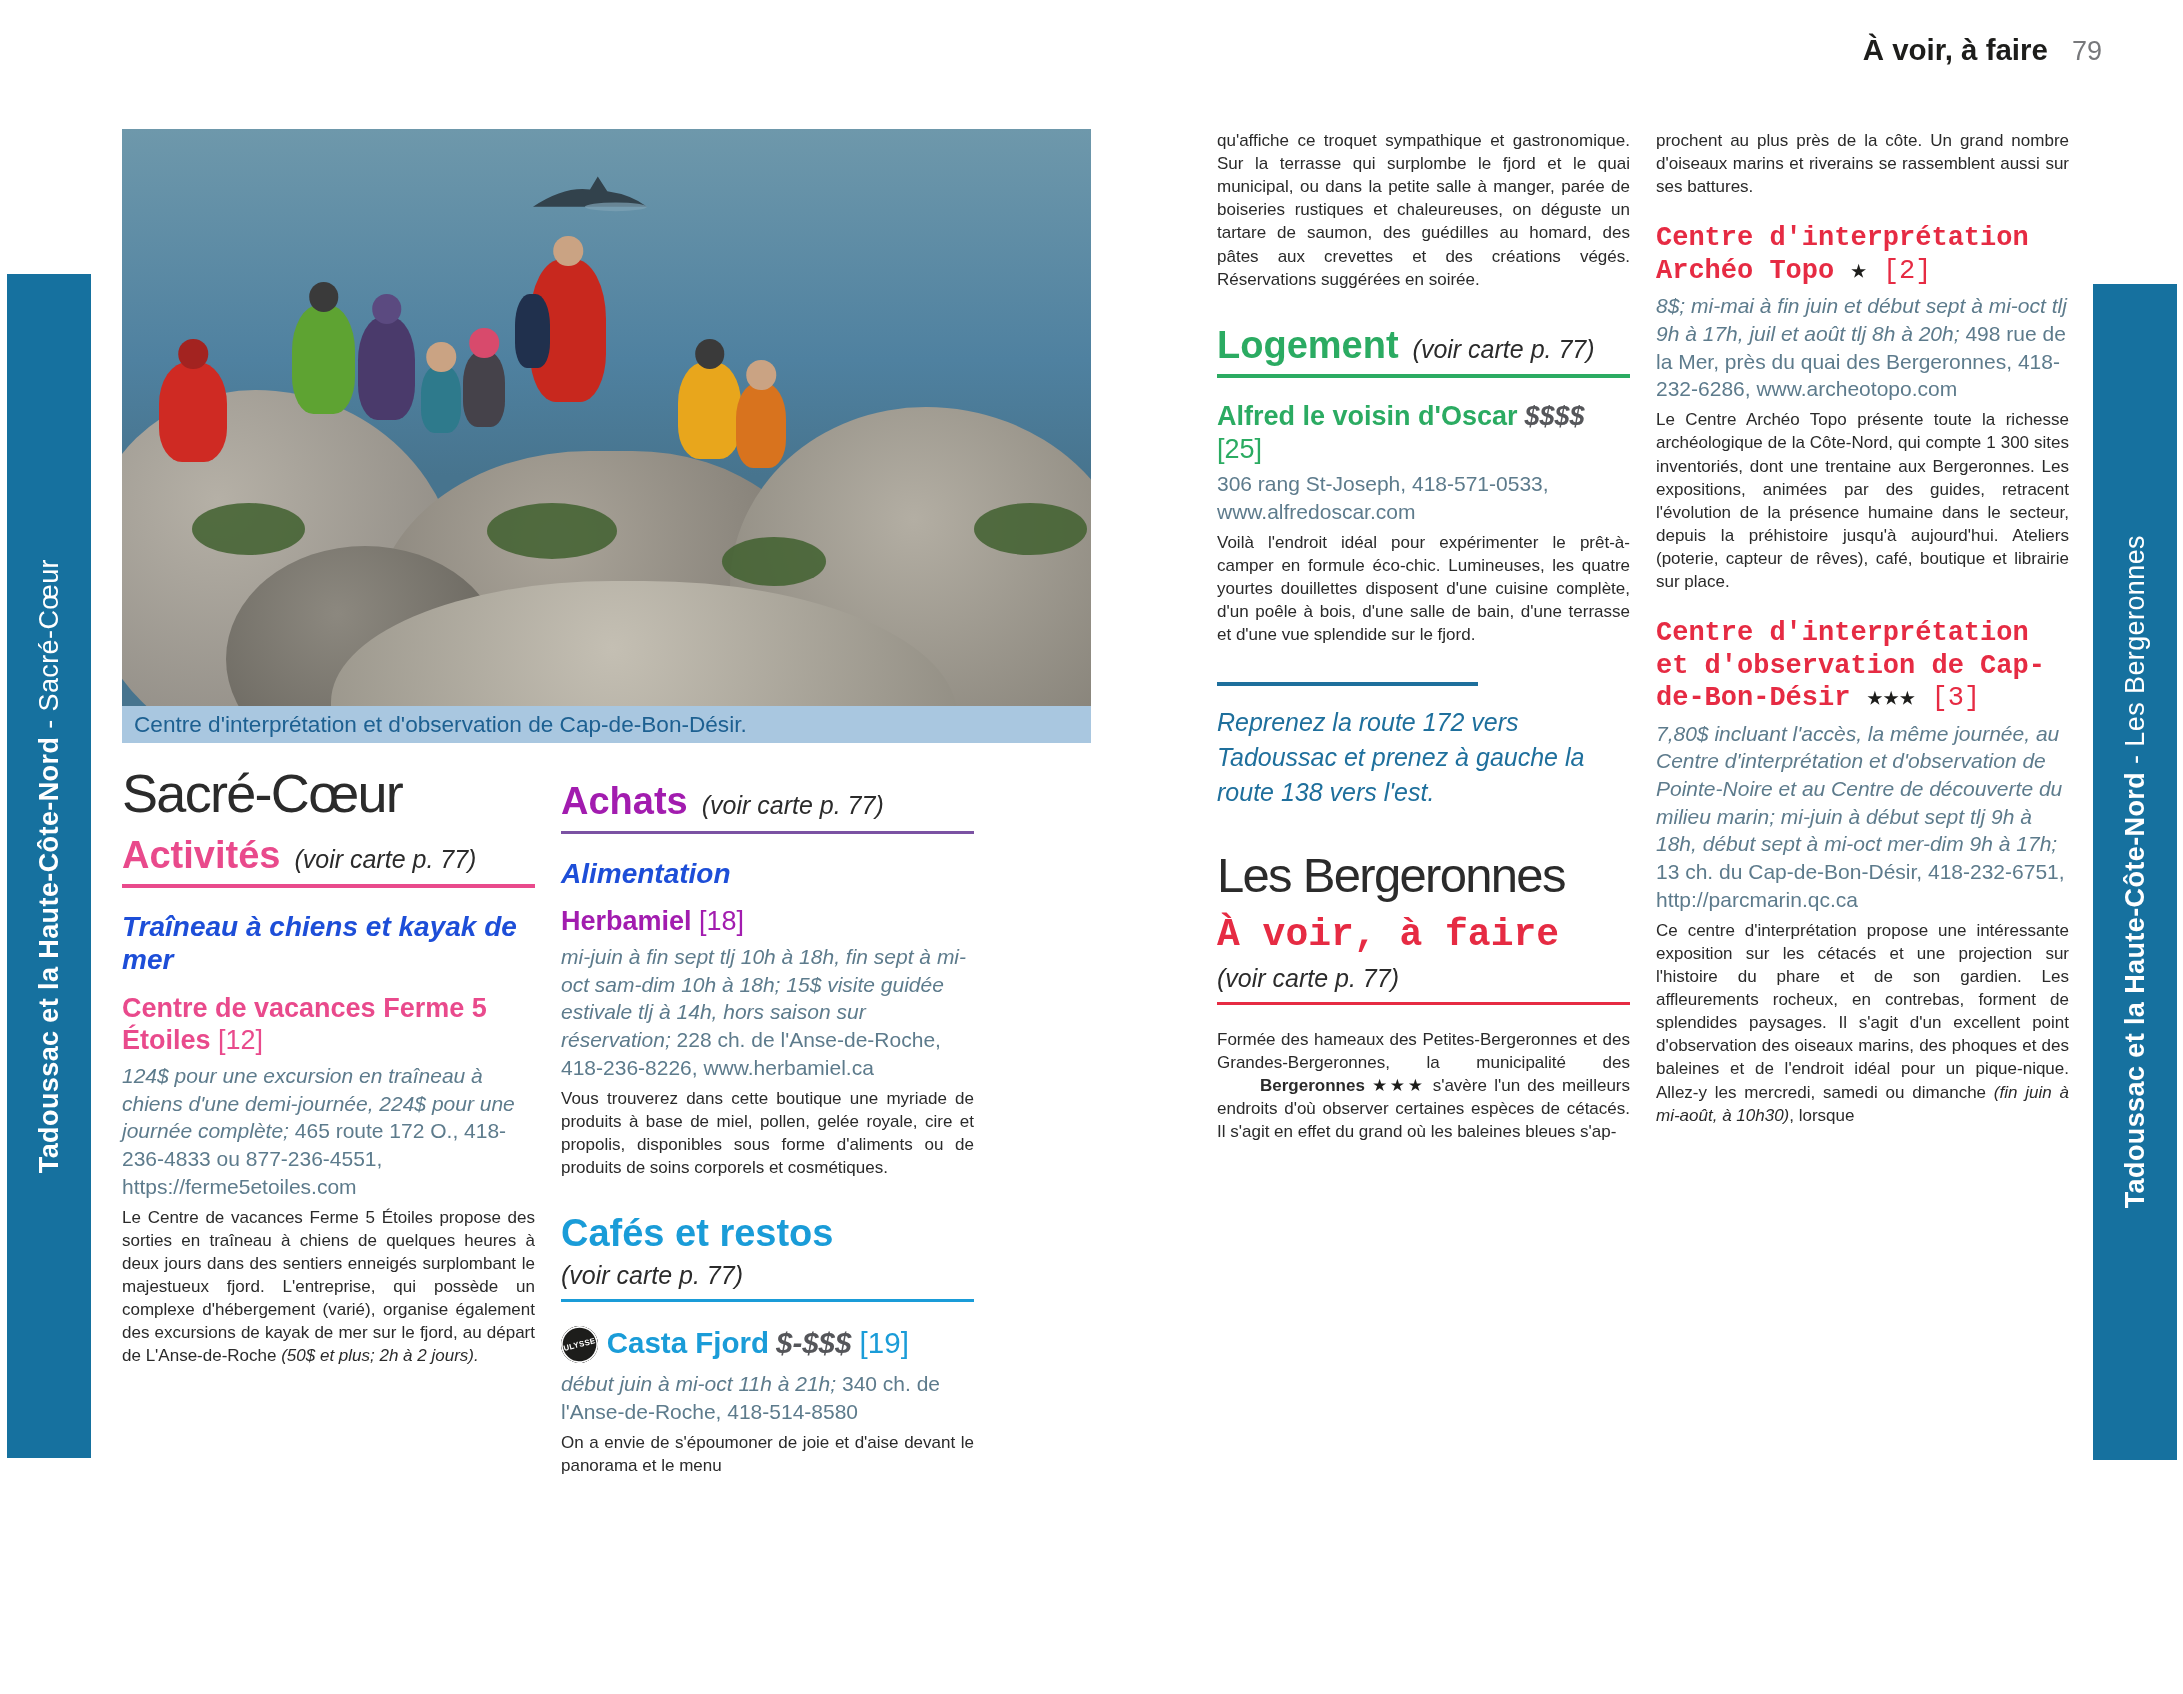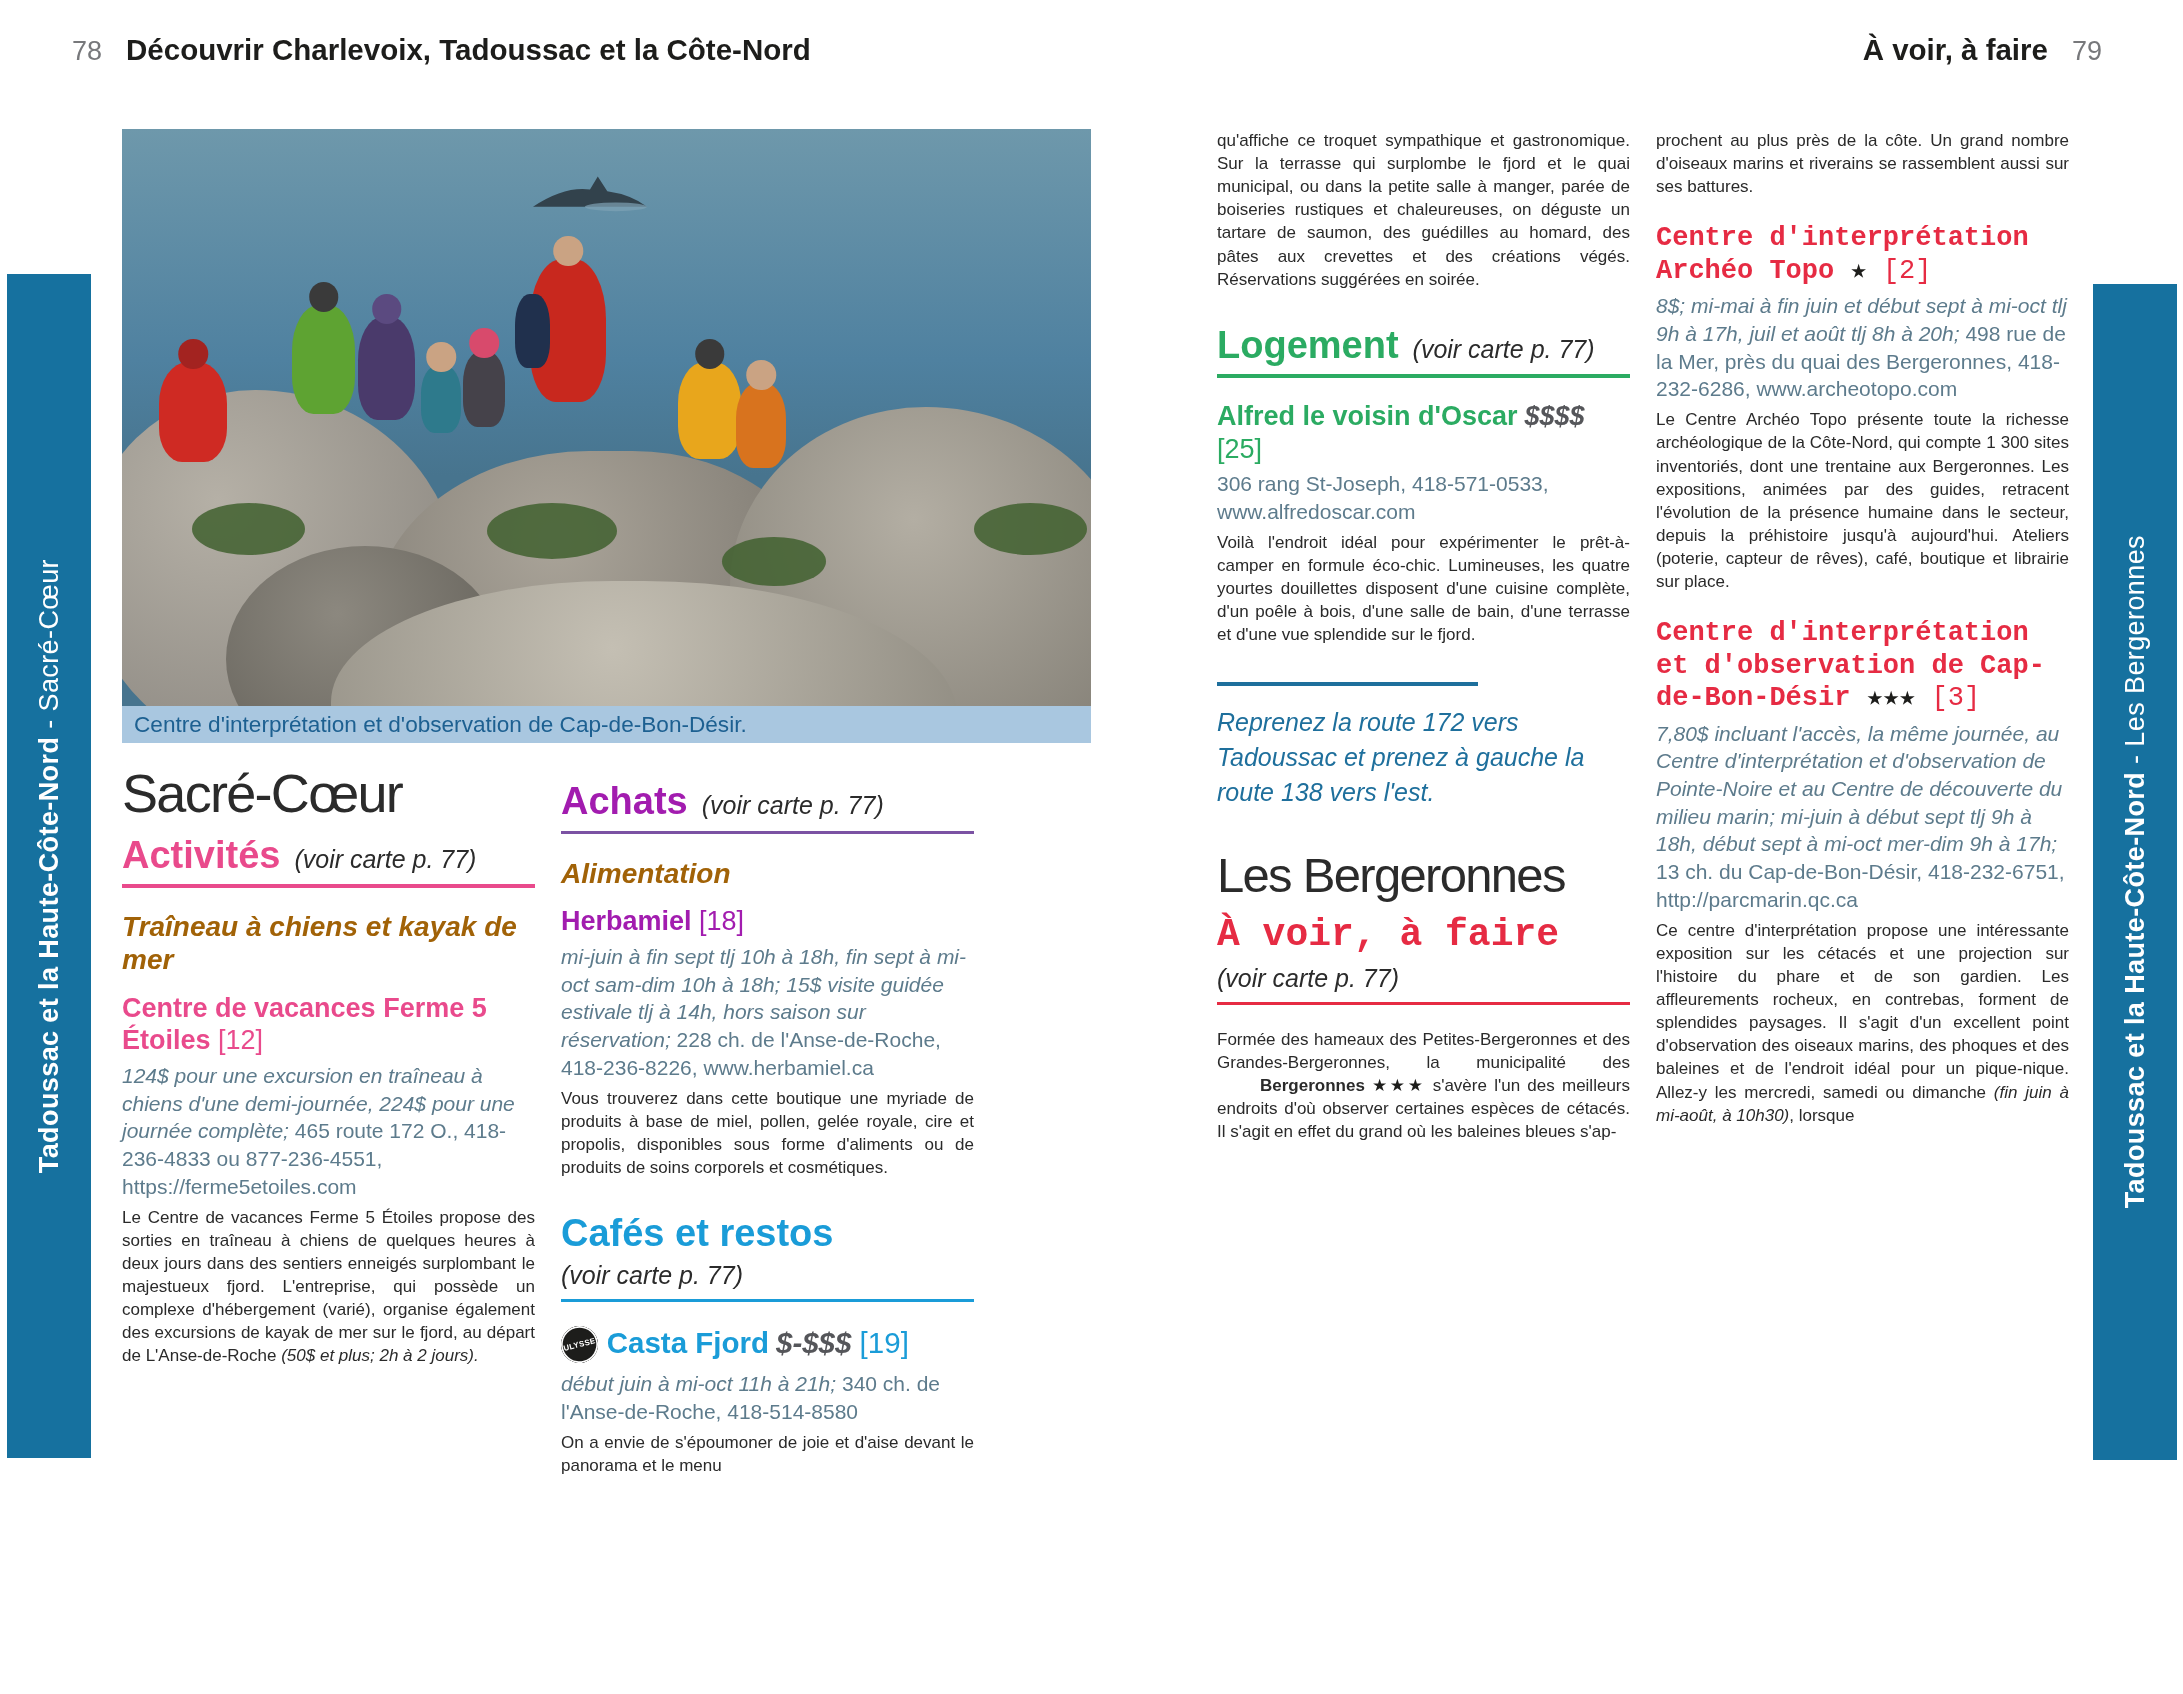--- a/index.html
+++ b/index.html
@@ -46,21 +46,21 @@
   .map-note { font-size:25px; font-style:italic; color:#2b2b2b; white-space:nowrap; }
   .rule { height:3.5px; margin-top:8.7px; }
   .mb-sec { margin-bottom:22.6px; }
 
   .pink   { color:#e94a8c; } .bg-pink   { background:#e94a8c; }
   .purple { color:#a21caf; } .bg-purple { background:#7b52a3; }
   .cyan   { color:#1a9cd8;margin-top:24px; } .bg-cyan   { background:#1a9cd8; }
   .green  { color:#2bab62; } .bg-green  { background:#2bab62; }
   .red    { color:#e62b43;font-family:Liberation Mono, monospace; } .bg-red    { background:#e62b43; }
 
-  .subhead { font-size:28px; font-weight:bold; font-style:italic; color:#a16207; line-height:1.18; margin-bottom:15.6px; }
+  .subhead { font-size:28px; font-weight:bold; font-style:italic; color:#1d4ed8; line-height:1.18; margin-bottom:15.6px; }
   .listing { font-size:27px; font-weight:bold; line-height:1.2; margin-bottom:5.2px; }
   .bracket { font-weight:normal; }
   .price { color:#55565a; font-style:italic; font-weight:bold; padding-left:7px; }
   .star-black { color:#1d1d1b; font-weight:normal; }
   .details { font-size:21px; color:#5d7b8c; line-height:1.32; margin-bottom:5.2px; }
   .details .it { font-style:italic; }
   .body { font-size:17px; color:#2a2a2a; line-height:1.36; text-align:justify; hyphens:auto; }
   .body .it { font-style:italic; }
   .body b { font-weight:bold;margin-left:43px; }
   .gap28 { margin-bottom:24px; } .gap40 { margin-bottom:35px; } .gap46 { margin-bottom:40px; }
@@ -71,23 +71,20 @@
   .badge { display:inline-flex; width:37px; height:37px; border-radius:50%; background:#1d1d1b; color:#fff;
            align-items:center; justify-content:center; font-size:7.8px; font-weight:bold; letter-spacing:0.4px;
            transform:rotate(-14deg); box-shadow:inset 0 0 0 1.7px #fff, inset 0 0 0 3.5px #1d1d1b; vertical-align:middle; margin-right:8.7px; }
   .casta-line { font-size:29.5px; font-weight:bold; line-height:1.2; margin-bottom:7px; }
 </style>
 </head>
 <body>
 
 <div class="stage">
 
-  <div class="pghead head-left">
-    <span class="pgnum">78</span><span>Découvrir Charlevoix, Tadoussac et la Côte-Nord</span>
-  </div>
   <div class="pghead head-right">
     <span>À voir, à faire</span><span class="pgnum">79</span>
   </div>
 
   <div class="sidebar sidebar-left">
     <div class="vtext">
       <span class="region">Tadoussac et la Haute-Côte-Nord</span><span class="section"> - Sacré-Cœur</span>
     </div>
   </div>
   <div class="sidebar sidebar-right">

